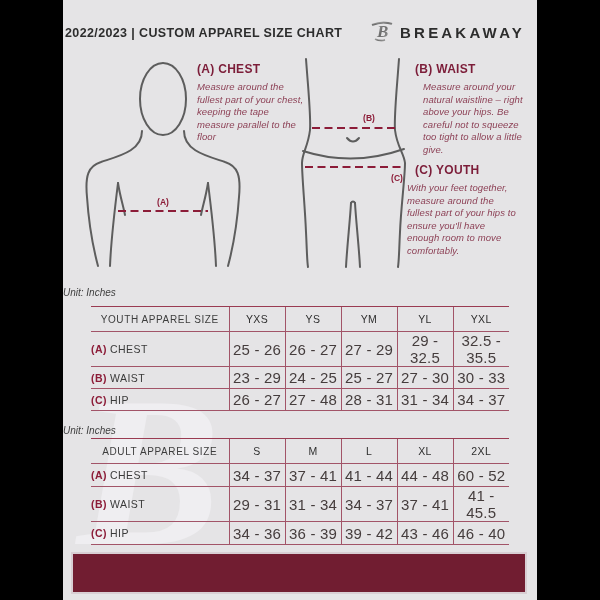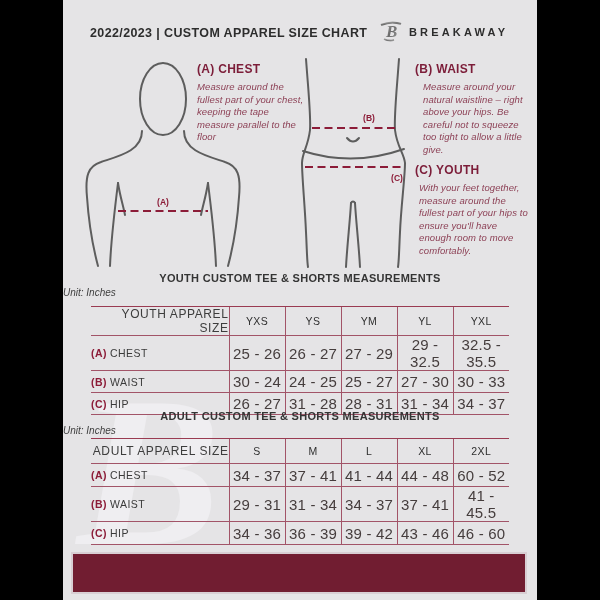--- a/index.html
+++ b/index.html
@@ -7,45 +7,45 @@
     width:600px;height:600px;background:#000;position:relative;overflow:hidden;
     font-family:"Liberation Sans",sans-serif;
   }
   .page{
     position:absolute;left:63px;top:0;width:474px;height:600px;
     background:#e5e4e6;overflow:hidden;
   }
   
   .header{
     position:absolute;left:0;top:18px;width:474px;height:28px;
-    display:flex;align-items:center;justify-content:flex-start;
-    padding:0 12px 0 27px;box-sizing:border-box;
+    display:flex;align-items:center;justify-content:flex-end;
+    padding:0 12px 0 27px;box-sizing:border-box;gap:16px;
   }
   .doc-title{
     font-size:13px;font-weight:bold;letter-spacing:.4px;color:#2d2d2d;
     transform:scaleX(.96);transform-origin:left center;white-space:nowrap;
   }
   .brand{display:flex;align-items:center;gap:6px;}
-  .brand-name{font-size:11px;font-weight:bold;letter-spacing:3.2px;color:#2d2d2d;}
+  .brand-name{font-size:15px;font-weight:bold;letter-spacing:3.2px;color:#2d2d2d;}
   
   .diagram-svg{position:absolute;left:0;top:55px;}
   .guide-heading{
     position:absolute;font-size:12px;font-weight:bold;color:#7c1d39;
     letter-spacing:.3px;white-space:nowrap;
   }
   .guide-desc{
     position:absolute;font-size:9.5px;font-style:italic;color:#8d4156;
     line-height:12.6px;letter-spacing:.1px;
   }
   #chest-heading{left:134px;top:62px;}
   #chest-desc{left:134px;top:81px;width:112px;}
   #waist-heading{left:352px;top:62px;}
   #waist-desc{left:360px;top:81px;width:106px;}
   #hips-heading{left:352px;top:163px;}
-  #hips-desc{left:356px;top:182px;width:110px;}
+  #hips-desc{left:344px;top:182px;width:110px;}
   
   .watermark{
     position:absolute;left:14px;top:472px;
     font-family:"Liberation Serif",serif;font-weight:bold;font-style:italic;
     font-size:215px;line-height:0;color:#efeef1;
   }
   
   .section-title{
     position:absolute;left:0;width:474px;text-align:center;
     font-size:11px;font-weight:bold;letter-spacing:.3px;color:#343434;
@@ -65,21 +65,21 @@
     font-weight:normal;padding:0;
   }
   .size-table tr:first-child th{border-top:1px solid #9a3b52;}
   .size-table .vcell{border-left:1px solid #a25468;text-align:center;}
   .size-table th{height:24px;}
   .size-table td{height:21px;}
   #adult-table td{height:22px;}
   .col-label{width:138px;}
   .col-size{width:56px;}
   .hdr-label{
-    text-align:right;padding-left:11px;font-size:12px;color:#3d3d3d;letter-spacing:.6px;margin-left:48px;
+    text-align:center;padding-left:11px;font-size:10px;color:#3d3d3d;letter-spacing:.6px;margin-left:48px;
   }
   .hdr-size{font-size:10.5px;font-weight:bold;color:#2f2f2f;letter-spacing:.4px;}
   .row-label{text-align:left;padding-left:11px;font-size:10.5px;color:#3a3a3a;letter-spacing:.4px;}
   .row-marker{font-weight:bold;color:#8c1c38;}
   .cell-value{font-size:15px;color:#453d3d;letter-spacing:.2px;}
   
   .footer-bar{
     position:absolute;left:10px;top:554px;width:452px;height:38px;
     background:#711d31;outline:2px solid #d8ced3;
   }
@@ -143,21 +143,20 @@
 
   <div class="guide-heading" id="chest-heading">(A) CHEST</div>
   <div class="guide-desc" id="chest-desc">Measure around the fullest part of your chest, keeping the tape measure parallel to the floor</div>
   <div class="guide-heading" id="waist-heading">(B) WAIST</div>
   <div class="guide-desc" id="waist-desc">Measure around your natural waistline – right above your hips. Be careful not to squeeze too tight to allow a little give.</div>
   <div class="guide-heading" id="hips-heading">(C) YOUTH</div>
   <div class="guide-desc" id="hips-desc">With your feet together, measure around the fullest part of your hips to ensure you'll have enough room to move comfortably.</div>
 
   <div class="watermark">B</div>
 
-  <div class="section-title" id="youth-title">YOUTH CUSTOM TEE &amp; SHORTS MEASUREMENTS</div>
   <div class="unit-label" id="youth-unit">Unit: Inches</div>
   <table class="size-table" id="youth-table">
     <colgroup>
         <col class="col-label">
         <col class="col-size">
         <col class="col-size">
         <col class="col-size">
         <col class="col-size">
         <col class="col-size">
       </colgroup>
@@ -173,38 +172,37 @@
     <tr>
       <td class="row-label"><span class="row-marker">(A)</span> <span>CHEST</span></td>
       <td class="vcell cell-value">25 - 26</td>
       <td class="vcell cell-value">26 - 27</td>
       <td class="vcell cell-value">27 - 29</td>
       <td class="vcell cell-value">29 - 32.5</td>
       <td class="vcell cell-value">32.5 - 35.5</td>
     </tr>
     <tr>
       <td class="row-label"><span class="row-marker">(B)</span> <span>WAIST</span></td>
-      <td class="vcell cell-value">30 - 24</td>
+      <td class="vcell cell-value">23 - 29</td>
       <td class="vcell cell-value">24 - 25</td>
       <td class="vcell cell-value">25 - 27</td>
       <td class="vcell cell-value">27 - 30</td>
       <td class="vcell cell-value">30 - 33</td>
     </tr>
     <tr>
       <td class="row-label"><span class="row-marker">(C)</span> <span>HIP</span></td>
       <td class="vcell cell-value">26 - 27</td>
-      <td class="vcell cell-value">31 - 28</td>
+      <td class="vcell cell-value">27 - 48</td>
       <td class="vcell cell-value">28 - 31</td>
       <td class="vcell cell-value">31 - 34</td>
       <td class="vcell cell-value">34 - 37</td>
     </tr>
   </tbody>
     </table>
 
-  <div class="section-title" id="adult-title">ADULT CUSTOM TEE &amp; SHORTS MEASUREMENTS</div>
   <div class="unit-label" id="adult-unit">Unit: Inches</div>
   <table class="size-table" id="adult-table">
     <colgroup>
         <col class="col-label">
         <col class="col-size">
         <col class="col-size">
         <col class="col-size">
         <col class="col-size">
         <col class="col-size">
       </colgroup>
@@ -232,19 +230,19 @@
       <td class="vcell cell-value">34 - 37</td>
       <td class="vcell cell-value">37 - 41</td>
       <td class="vcell cell-value">41 - 45.5</td>
     </tr>
     <tr>
       <td class="row-label"><span class="row-marker">(C)</span> <span>HIP</span></td>
       <td class="vcell cell-value">34 - 36</td>
       <td class="vcell cell-value">36 - 39</td>
       <td class="vcell cell-value">39 - 42</td>
       <td class="vcell cell-value">43 - 46</td>
-      <td class="vcell cell-value">46 - 60</td>
+      <td class="vcell cell-value">46 - 40</td>
     </tr>
   </tbody>
     </table>
 
   <div class="footer-bar"></div>
 </div>
 
 </body></html>

